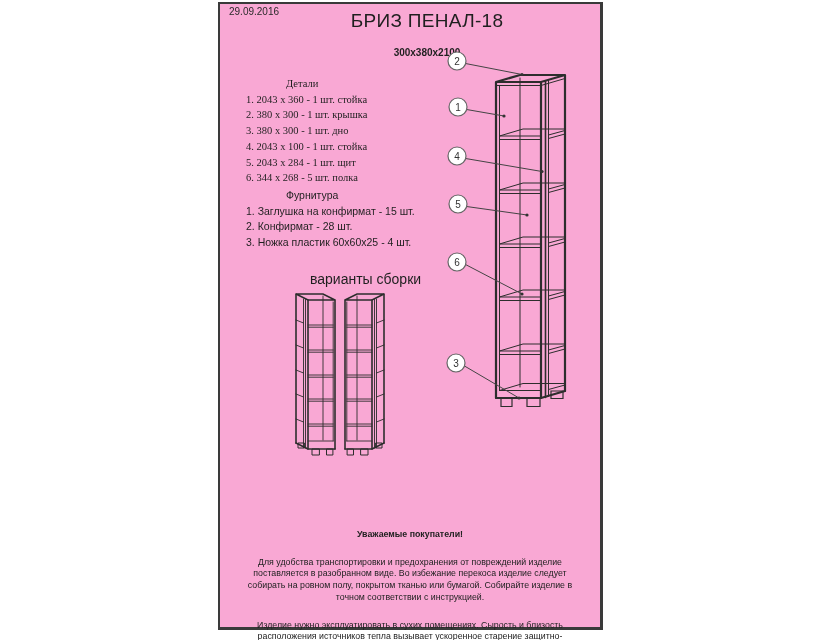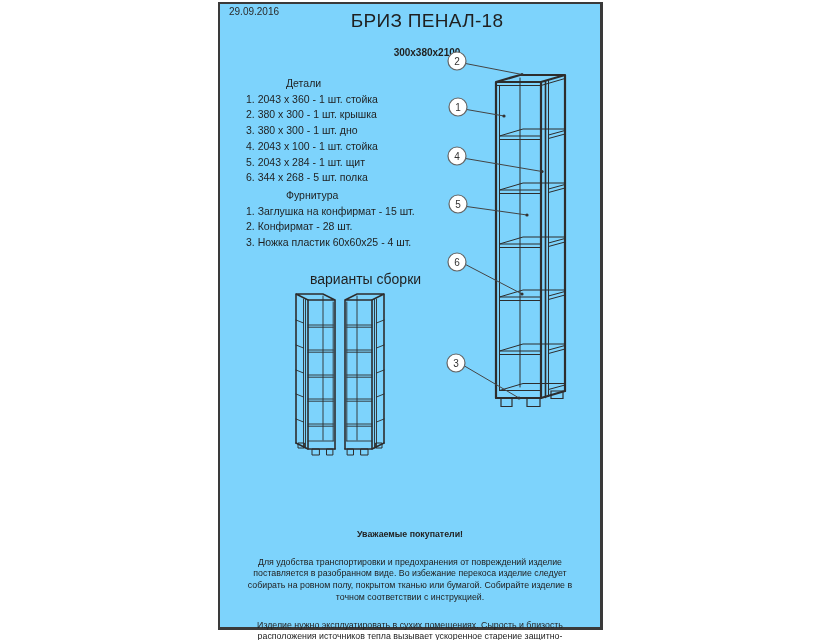--- a/index.html
+++ b/index.html
@@ -2,29 +2,29 @@
 <html><head>
 <meta charset="utf-8">
 <style>
   html,body{margin:0;padding:0;}
   body{
     width:820px;height:640px;position:relative;background:#ffffff;
     font-family:"Liberation Sans",sans-serif;color:#1f1f1f;overflow:hidden;
   }
   .page{
     position:absolute;left:218px;top:2px;width:385px;height:628px;
-    box-sizing:border-box;background:#7dd3fc;
+    box-sizing:border-box;background:#f9a8d4;
     border:2px solid #3a3a3a;border-right-width:3px;border-bottom-width:3px;
   }
   .date{position:absolute;left:9px;top:2px;font-size:10px;color:#2a2a2a;}
   .title-block{position:absolute;left:37px;top:6px;width:340px;text-align:center;}
   .title{font-size:19px;font-weight:normal;letter-spacing:.3px;}
   .dims{font-size:10px;font-weight:bold;margin-top:15px;}
   .list-block{position:absolute;font-size:10.5px;line-height:15.7px;white-space:nowrap;}
-  .parts{left:26px;top:72px;}
+  .parts{left:26px;top:72px;font-family:Liberation Serif, serif;}
   .hardware{left:26px;top:184px;}
   .list-heading{margin-left:40px;}
   .variants-label{position:absolute;left:90px;top:267px;font-size:14px;}
   .footer{
     position:absolute;left:5px;right:5px;top:509px;
     font-size:8.8px;line-height:11.7px;text-align:center;color:#222;
   }
   .footer p{margin:16px;}
   .f-bold{font-weight:bold;}
   .overlay{position:absolute;left:0;top:0;pointer-events:none;}

